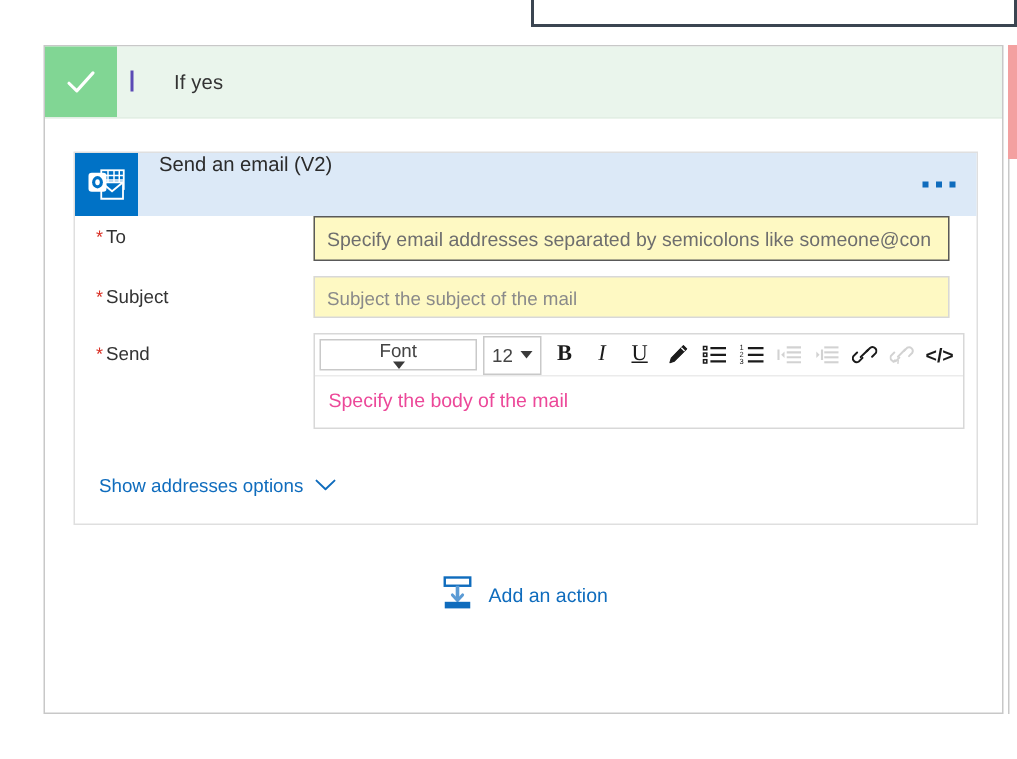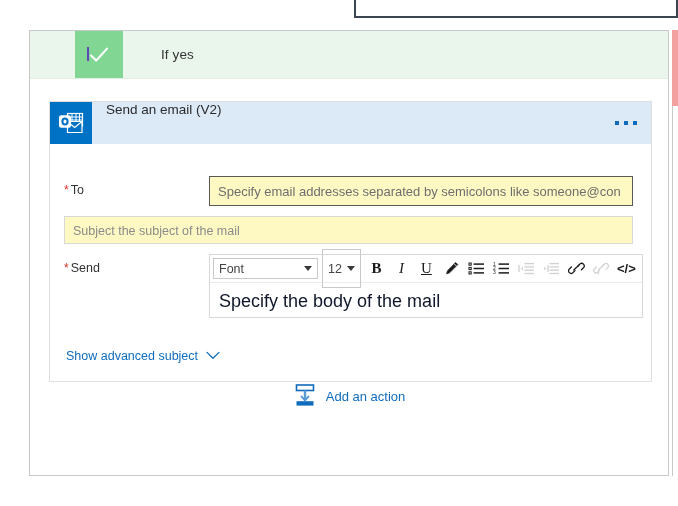--- a/index.html
+++ b/index.html
@@ -60,21 +60,20 @@
   }
 
   
   #branch-header {
     position: relative;
     height: 47px;
     background: #eaf5ec;
     display: flex;
     align-items: center;
     border-bottom: 1px solid #e2eee4;
-    padding-left: 45px;
   }
   #branch-check-tile {
     width: 48px;
     height: 47px;
     background: #81d694;
     display: flex;
     align-items: center;
     justify-content: center;
     flex: none;
   }
@@ -137,22 +136,21 @@
   }
   #action-menu i {
     display: block;
     width: 4px;
     height: 4px;
     background: #0f6cbd;
   }
 
   
   #action-body {
-    padding: 16px 18px 18px 14px;
-    margin-top: 16px;
+    padding: 0 18px 18px 14px;
   }
   .field-row {
     display: flex;
     align-items: flex-start;
     margin-bottom: 10px;
   }
   .field-label {
     width: 145px;
     flex: none;
     font-size: 12.5px;
@@ -209,23 +207,24 @@
     border: 1px solid #c9c9c9;
     display: flex;
     align-items: center;
     justify-content: space-between;
     padding: 0 5px;
     box-sizing: border-box;
     font-size: 12.5px;
     color: #444;
     cursor: pointer;
     margin-right: 4px;
+    flex-direction: column;
   }
   .size-select {
-    height: 39px;
+    height: 26px;
     border: 1px solid #c9c9c9;
     display: flex;
     align-items: center;
     gap: 5px;
     padding: 0 5px;
     box-sizing: border-box;
     font-size: 12.5px;
     color: #444;
     cursor: pointer;
     margin-right: 3px;
@@ -246,22 +245,22 @@
     cursor: pointer;
     color: #1b1b1b;
     font-size: 14px;
   }
   .tb-btn.disabled { color: #c4c4c4; opacity: .75; }
   .tb-btn .serif { font-family: "Liberation Serif", serif; font-size: 15px; }
   .rte-area {
     height: 34px;
     padding: 8px 9px 0 9px;
     box-sizing: border-box;
-    font-size: 18px;
-    color: #0f172a;
+    font-size: 13px;
+    color: #ec4899;
   }
 
   
   #advanced-row {
     margin-top: 20px;
     margin-left: 2px;
     display: inline-flex;
     align-items: center;
     gap: 8px;
     cursor: pointer;
@@ -342,20 +341,23 @@
         <div class="field-label">
           <span class="req-star">*</span><span>To</span>
         </div>
         <div class="field-control">
           <div class="text-input focused">Specify email addresses separated by semicolons like someone@con</div>
         </div>
       </div>
 
       
       <div class="field-row">
+        <div class="field-label">
+          <span class="req-star">*</span><span>Subject</span>
+        </div>
         <div class="field-control">
           <div class="text-input">Subject the subject of the mail</div>
         </div>
       </div>
 
       
       <div class="field-row">
         <div class="field-label">
           <span class="req-star">*</span><span>Send</span>
         </div>
@@ -458,21 +460,21 @@
               </div>
 
             </div>
 
             <div class="rte-area">Specify the body of the mail</div>
           </div>
         </div>
       </div>
 
       <div id="advanced-row">
-        <span id="advanced-label">Show advanced subject</span>
+        <span id="advanced-label">Show addresses options</span>
         <span>
           <svg width="14" height="9" viewBox="0 0 14 9" aria-hidden="true">
             <path d="M1 1.4 L7 7.2 L13 1.4" fill="none" stroke="#0f6cbd" stroke-width="1.3" stroke-linecap="round" stroke-linejoin="round"></path>
           </svg>
         </span>
       </div>
 
     </div>
   </div>
 

